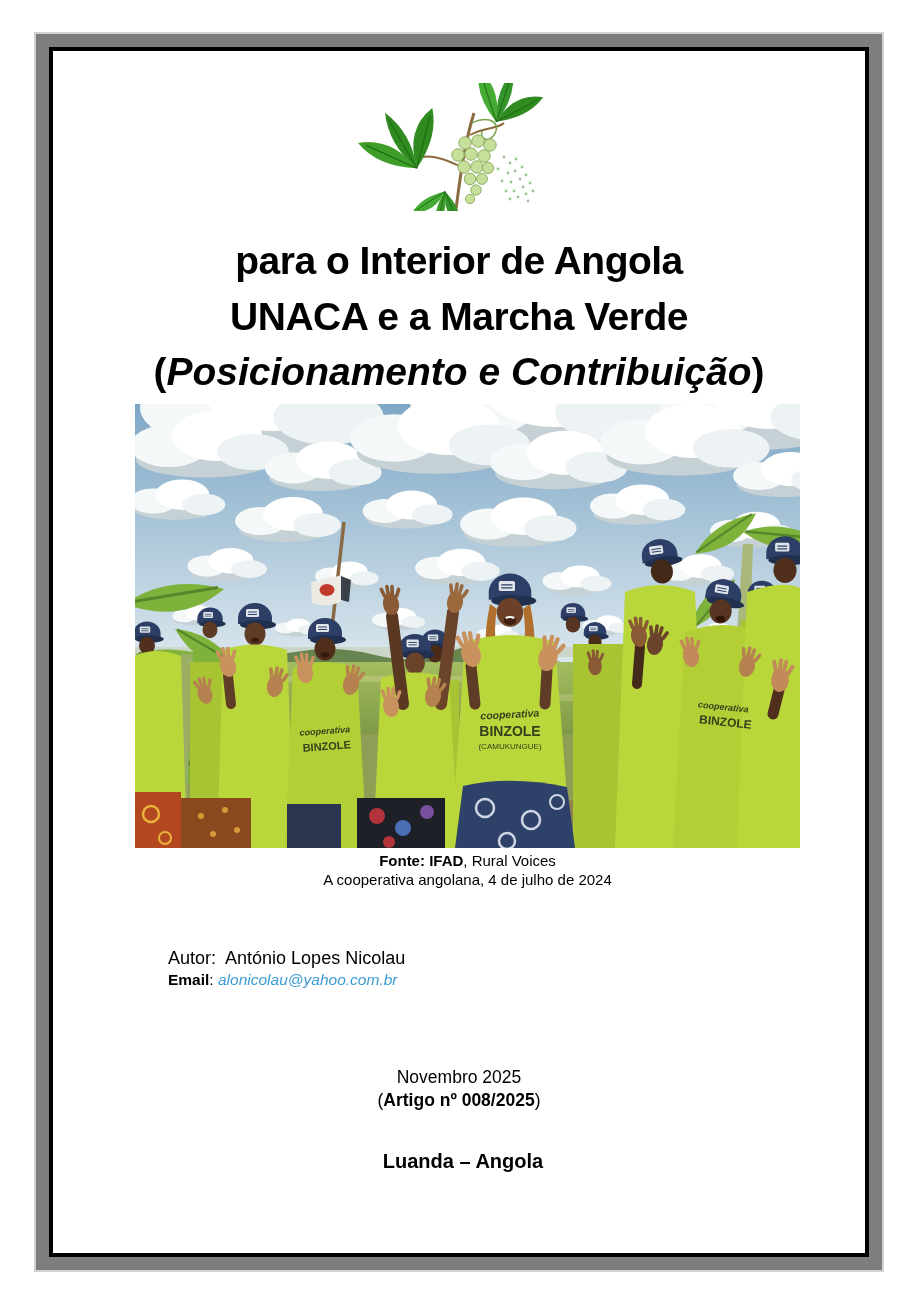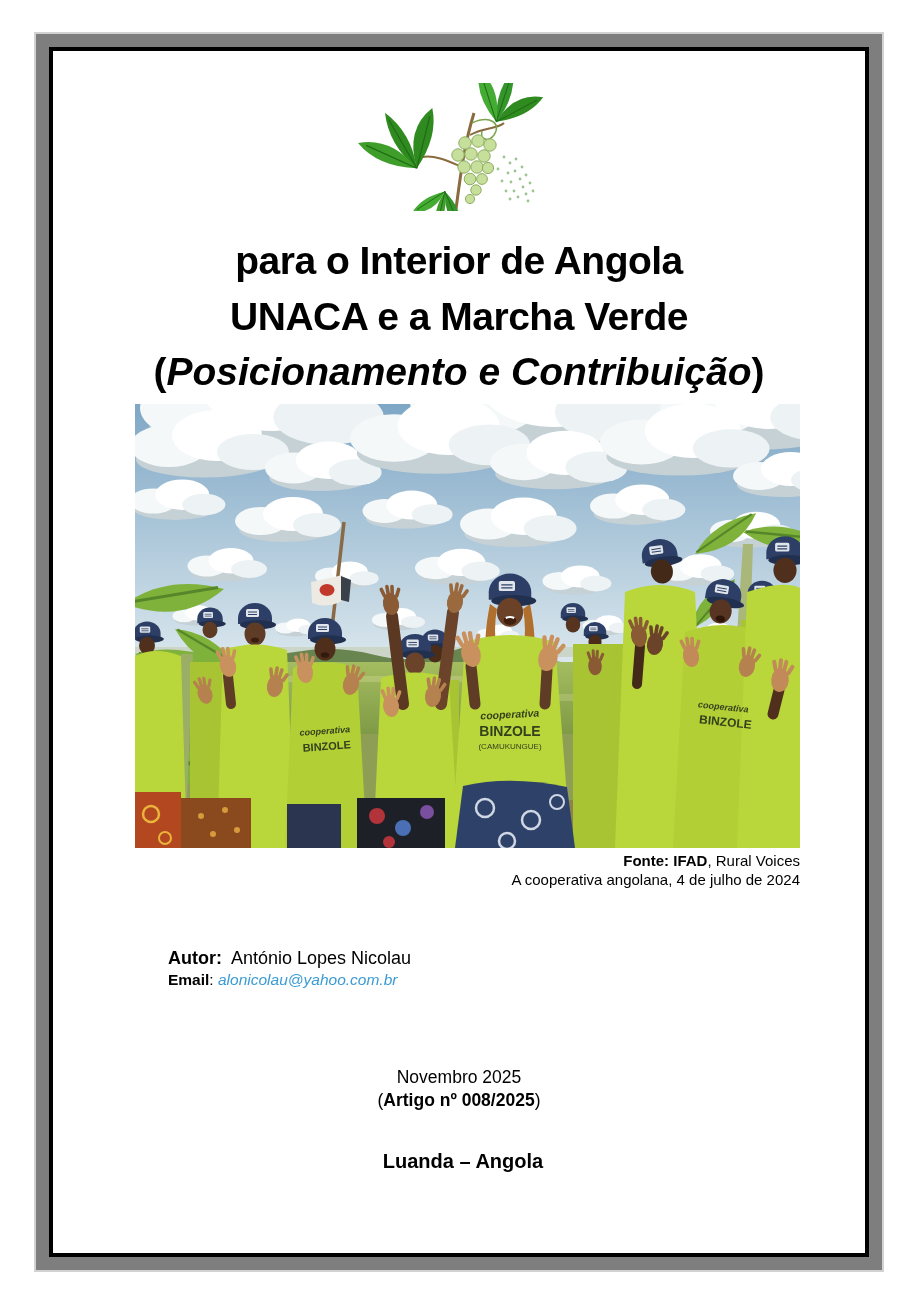--- a/index.html
+++ b/index.html
@@ -20,27 +20,27 @@
     position:absolute;left:60px;right:60px;top:233px;text-align:center;
     font-weight:bold;font-size:39px;line-height:56px;letter-spacing:-0.5px;
   }
   .subtitle{
     position:absolute;left:60px;right:60px;top:350px;text-align:center;
     font-weight:bold;font-size:39px;
   }
   .subtitle .it{font-style:italic;}
   .photo-wrap{position:absolute;left:135px;top:404px;width:665px;height:444px;overflow:hidden;}
   .caption{
-    position:absolute;left:135px;width:665px;top:851px;text-align:right;
+    position:absolute;left:135px;width:665px;top:851px;text-align:center;
     font-size:15px;line-height:19px;
   }
   .caption b{font-weight:bold;}
   .author-block{position:absolute;left:168px;top:946px;}
   .author-line{font-size:18px;line-height:24px;}
-  .author-line .lbl{font-weight:bold;}
+  .author-line .lbl{font-weight:normal;}
   .email-line{font-size:15.5px;line-height:20px;}
   .email-line .lbl{font-weight:bold;}
   .email-link{color:#3b9cd4;font-style:italic;text-decoration:none;margin-top:39px;}
   .imprint{
     position:absolute;left:60px;right:60px;top:1066px;text-align:center;
     font-size:17.5px;line-height:23px;
   }
   .imprint b{font-weight:bold;}
   .place{
     position:absolute;left:60px;right:52px;top:1150px;text-align:center;

